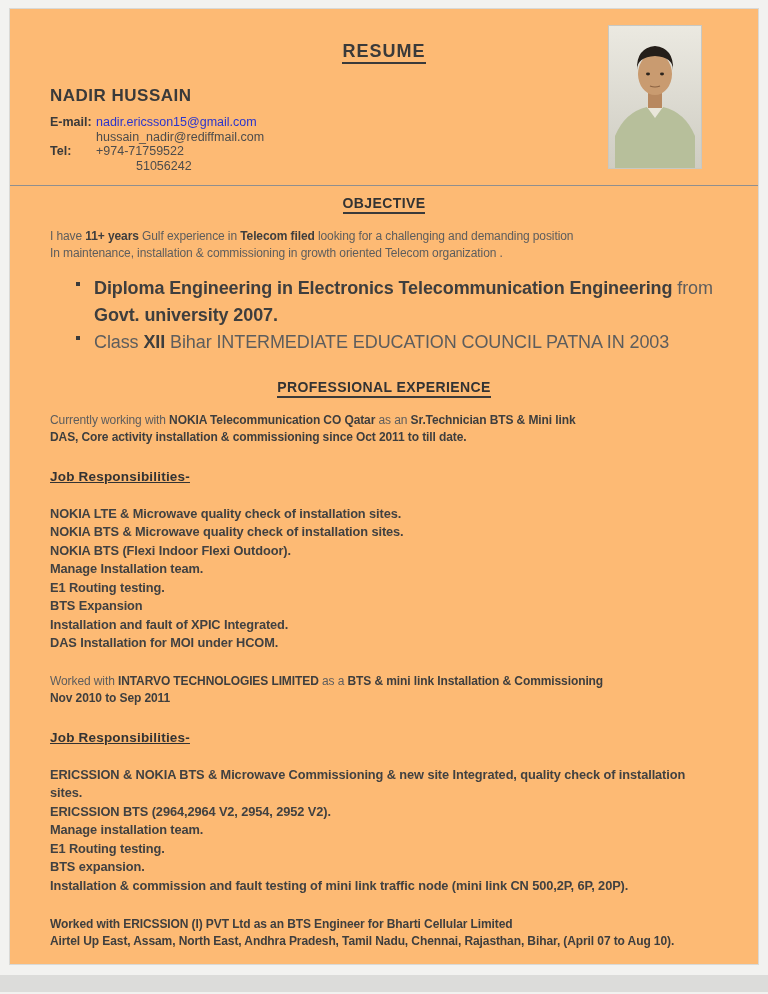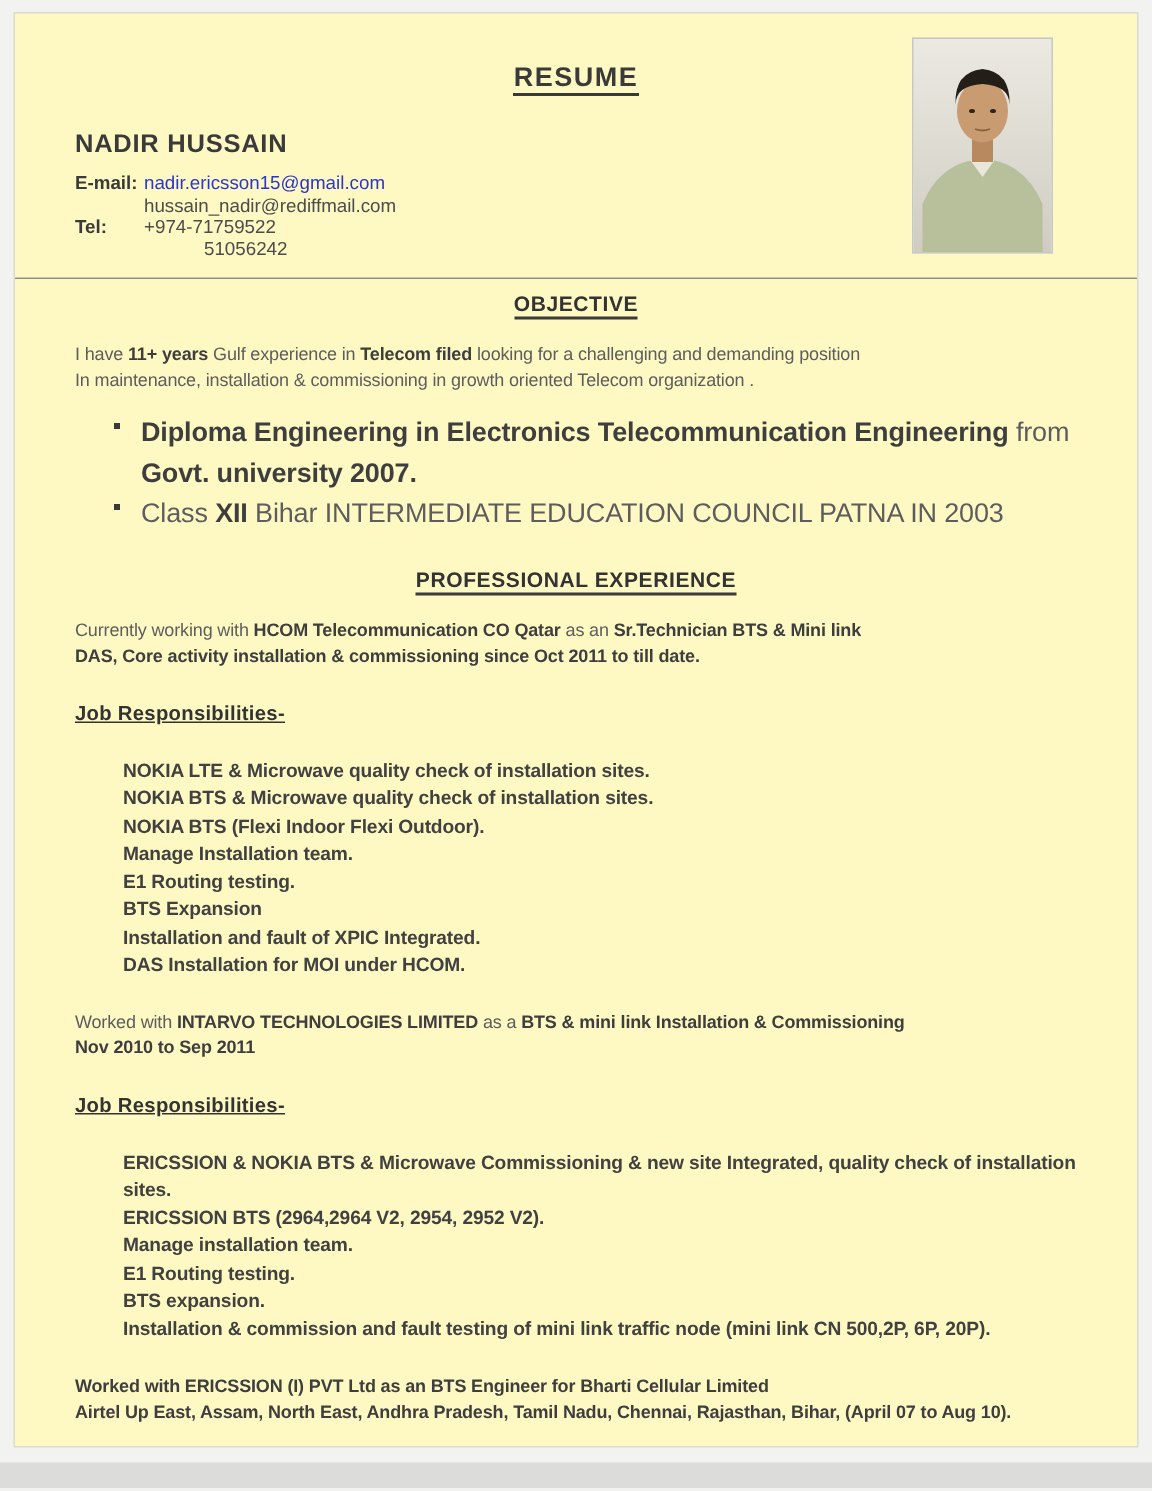--- a/index.html
+++ b/index.html
@@ -5,21 +5,21 @@
   html,body{margin:0;padding:0;}
   body{
     width:768px;height:994px;
     background:#f2f2f0;
     font-family:"Liberation Sans",sans-serif;
     overflow:hidden;
   }
   .page{
     width:750px;height:957px;
     margin:8px auto 0;
-    background:#fef9c3;
+    background:#fdba74;
     border:1px solid #d9d9d6;
     padding:24px 40px 30px;
     position:relative;
     box-sizing:border-box;
   }
   .bottom-strip{width:768px;height:17px;background:#dcdcda;margin-top:10px;}
 
   .doc-title-wrap{text-align:center;margin:8px 0 24px;}
   .doc-title{
     font-size:18px;font-weight:bold;color:#3a3a3a;letter-spacing:1px;
@@ -54,21 +54,21 @@
   .seg-b{font-weight:bold;color:#3e3e3e;}
 
   .bullets{list-style:none;margin:0 0 20px;padding:0 0 0 24px;}
   .bullets li{position:relative;padding-left:20px;font-size:18px;color:#5d5d5d;line-height:1.5;letter-spacing:-.1px;}
   .bullets li::before{content:"";position:absolute;left:2px;top:7px;width:4px;height:4px;background:#3a3a3a;}
 
   .job-heading{margin:20px 0 20px;}
   .job-heading span{font-size:13.5px;font-weight:bold;color:#333;text-decoration:underline;letter-spacing:.2px;}
 
   .resp-list{margin:0 0 20px;}
-  .resp-item{font-size:12.8px;font-weight:bold;color:#414141;line-height:1.45;letter-spacing:-.1px;margin-left:32px;}
+  .resp-item{font-size:12.8px;font-weight:bold;color:#414141;line-height:1.45;letter-spacing:-.1px;}
 
   .worked{margin:4px 0 10px;}
 </style>
 </head>
 <body>
 
 <div class="page">
 
   <div class="doc-title-wrap">
     <span class="doc-title">RESUME</span>
@@ -118,21 +118,21 @@
   <p class="body-text"><span>I have </span><span class="seg-b">11+ years </span><span>Gulf experience in </span><span class="seg-b">Telecom filed </span><span>looking for a challenging and demanding position</span><br><span>In maintenance, installation &amp; commissioning in growth oriented Telecom organization .</span></p>
 
   <ul class="bullets">
     <li><span class="seg-b">Diploma Engineering in Electronics Telecommunication Engineering</span><span> from </span><span class="seg-b">Govt. university 2007</span><span class="seg-b">.</span></li>
     <li><span>Class </span><span class="seg-b">XII </span><span>Bihar INTERMEDIATE EDUCATION COUNCIL PATNA IN 2003</span></li>
   </ul>
 
   <div class="section-heading sh-gap">
     <span>PROFESSIONAL EXPERIENCE</span>
   </div>
-  <p class="body-text"><span>Currently working with </span><span class="seg-b">HCOM Telecommunication CO Qatar</span><span> as an </span><span class="seg-b">Sr.Technician BTS &amp; Mini link</span><br><span class="seg-b">DAS, Core activity installation &amp; commissioning since Oct 2011 to till date.</span></p>
+  <p class="body-text"><span>Currently working with </span><span class="seg-b">NOKIA Telecommunication CO Qatar</span><span> as an </span><span class="seg-b">Sr.Technician BTS &amp; Mini link</span><br><span class="seg-b">DAS, Core activity installation &amp; commissioning since Oct 2011 to till date.</span></p>
 
   <div class="job-heading">
     <span>Job Responsibilities-</span>
   </div>
   <div class="resp-list">
       <div class="resp-item">NOKIA LTE &amp; Microwave quality check of installation sites.</div>
       <div class="resp-item">NOKIA BTS &amp; Microwave quality check of installation sites.</div>
       <div class="resp-item">NOKIA BTS (Flexi Indoor Flexi Outdoor).</div>
       <div class="resp-item">Manage Installation team.</div>
       <div class="resp-item">E1 Routing testing.</div>

